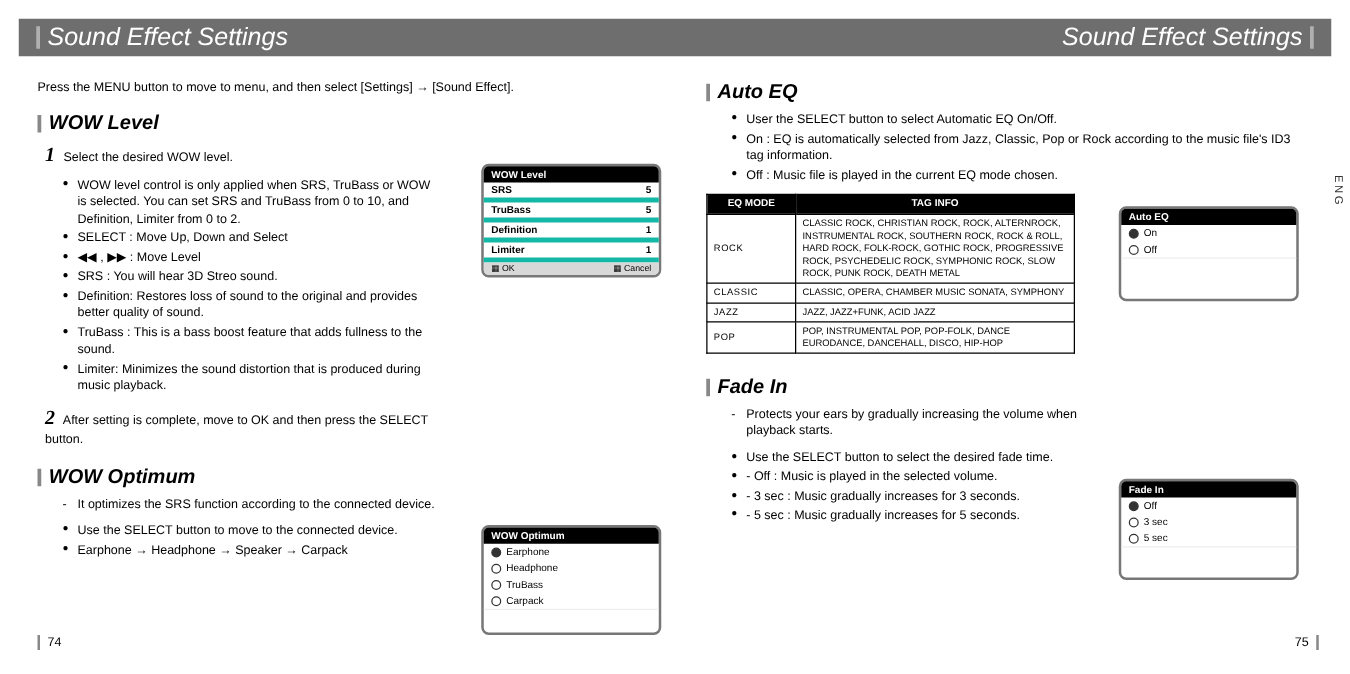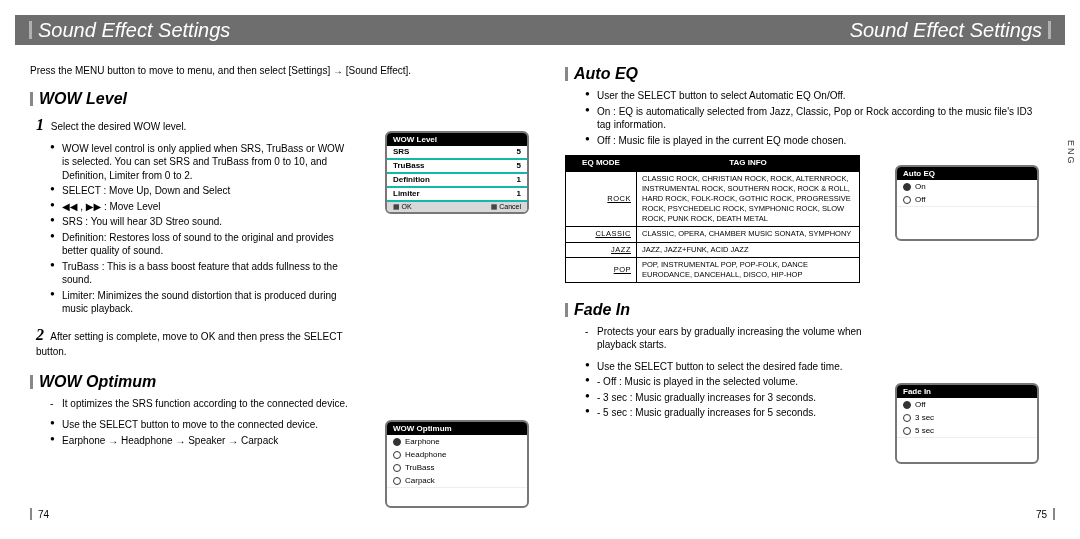--- a/index.html
+++ b/index.html
@@ -97,21 +97,21 @@
     padding: 2px 6px;
     border-top-left-radius: 4px;
     border-top-right-radius: 4px;
   }
   .device .row {
     display: flex;
     justify-content: space-between;
     padding: 0 6px;
     font-size: 8px;
     font-weight: bold;
-    border-bottom: 2px solid #14b8a6;
+    border-bottom: 4px solid #14b8a6;
     line-height: 12px;
   }
   .device .foot {
     background: #d8d8d8;
     display: flex;
     justify-content: space-between;
     font-size: 7px;
     padding: 1px 6px;
     border-bottom-left-radius: 4px;
     border-bottom-right-radius: 4px;
@@ -123,21 +123,21 @@
   
   .eq-table {
     border: 1px solid #000;
     width: 295px;
     font-size: 7.5px;
     border-collapse: collapse;
     margin-left: 0;
   }
   .eq-table th, .eq-table td { border: 1px solid #000; padding: 2px 5px; vertical-align: middle; }
   .eq-table th { background: #000; color: #fff; font-weight: bold; font-size:8px; text-transform: uppercase;}
-  .eq-table td.mode { text-align: right; width: 60px; letter-spacing: 0.5px; text-decoration: underline; }
+  .eq-table td.mode { text-align: left; width: 60px; letter-spacing: 0.5px; }
 
   .lang-tab {
     position: absolute;
     right: 4px;
     top: 140px;
     width: 15px;
     font-size: 9px;
     letter-spacing: 2px;
     text-align: center;
     writing-mode: vertical-rl;

